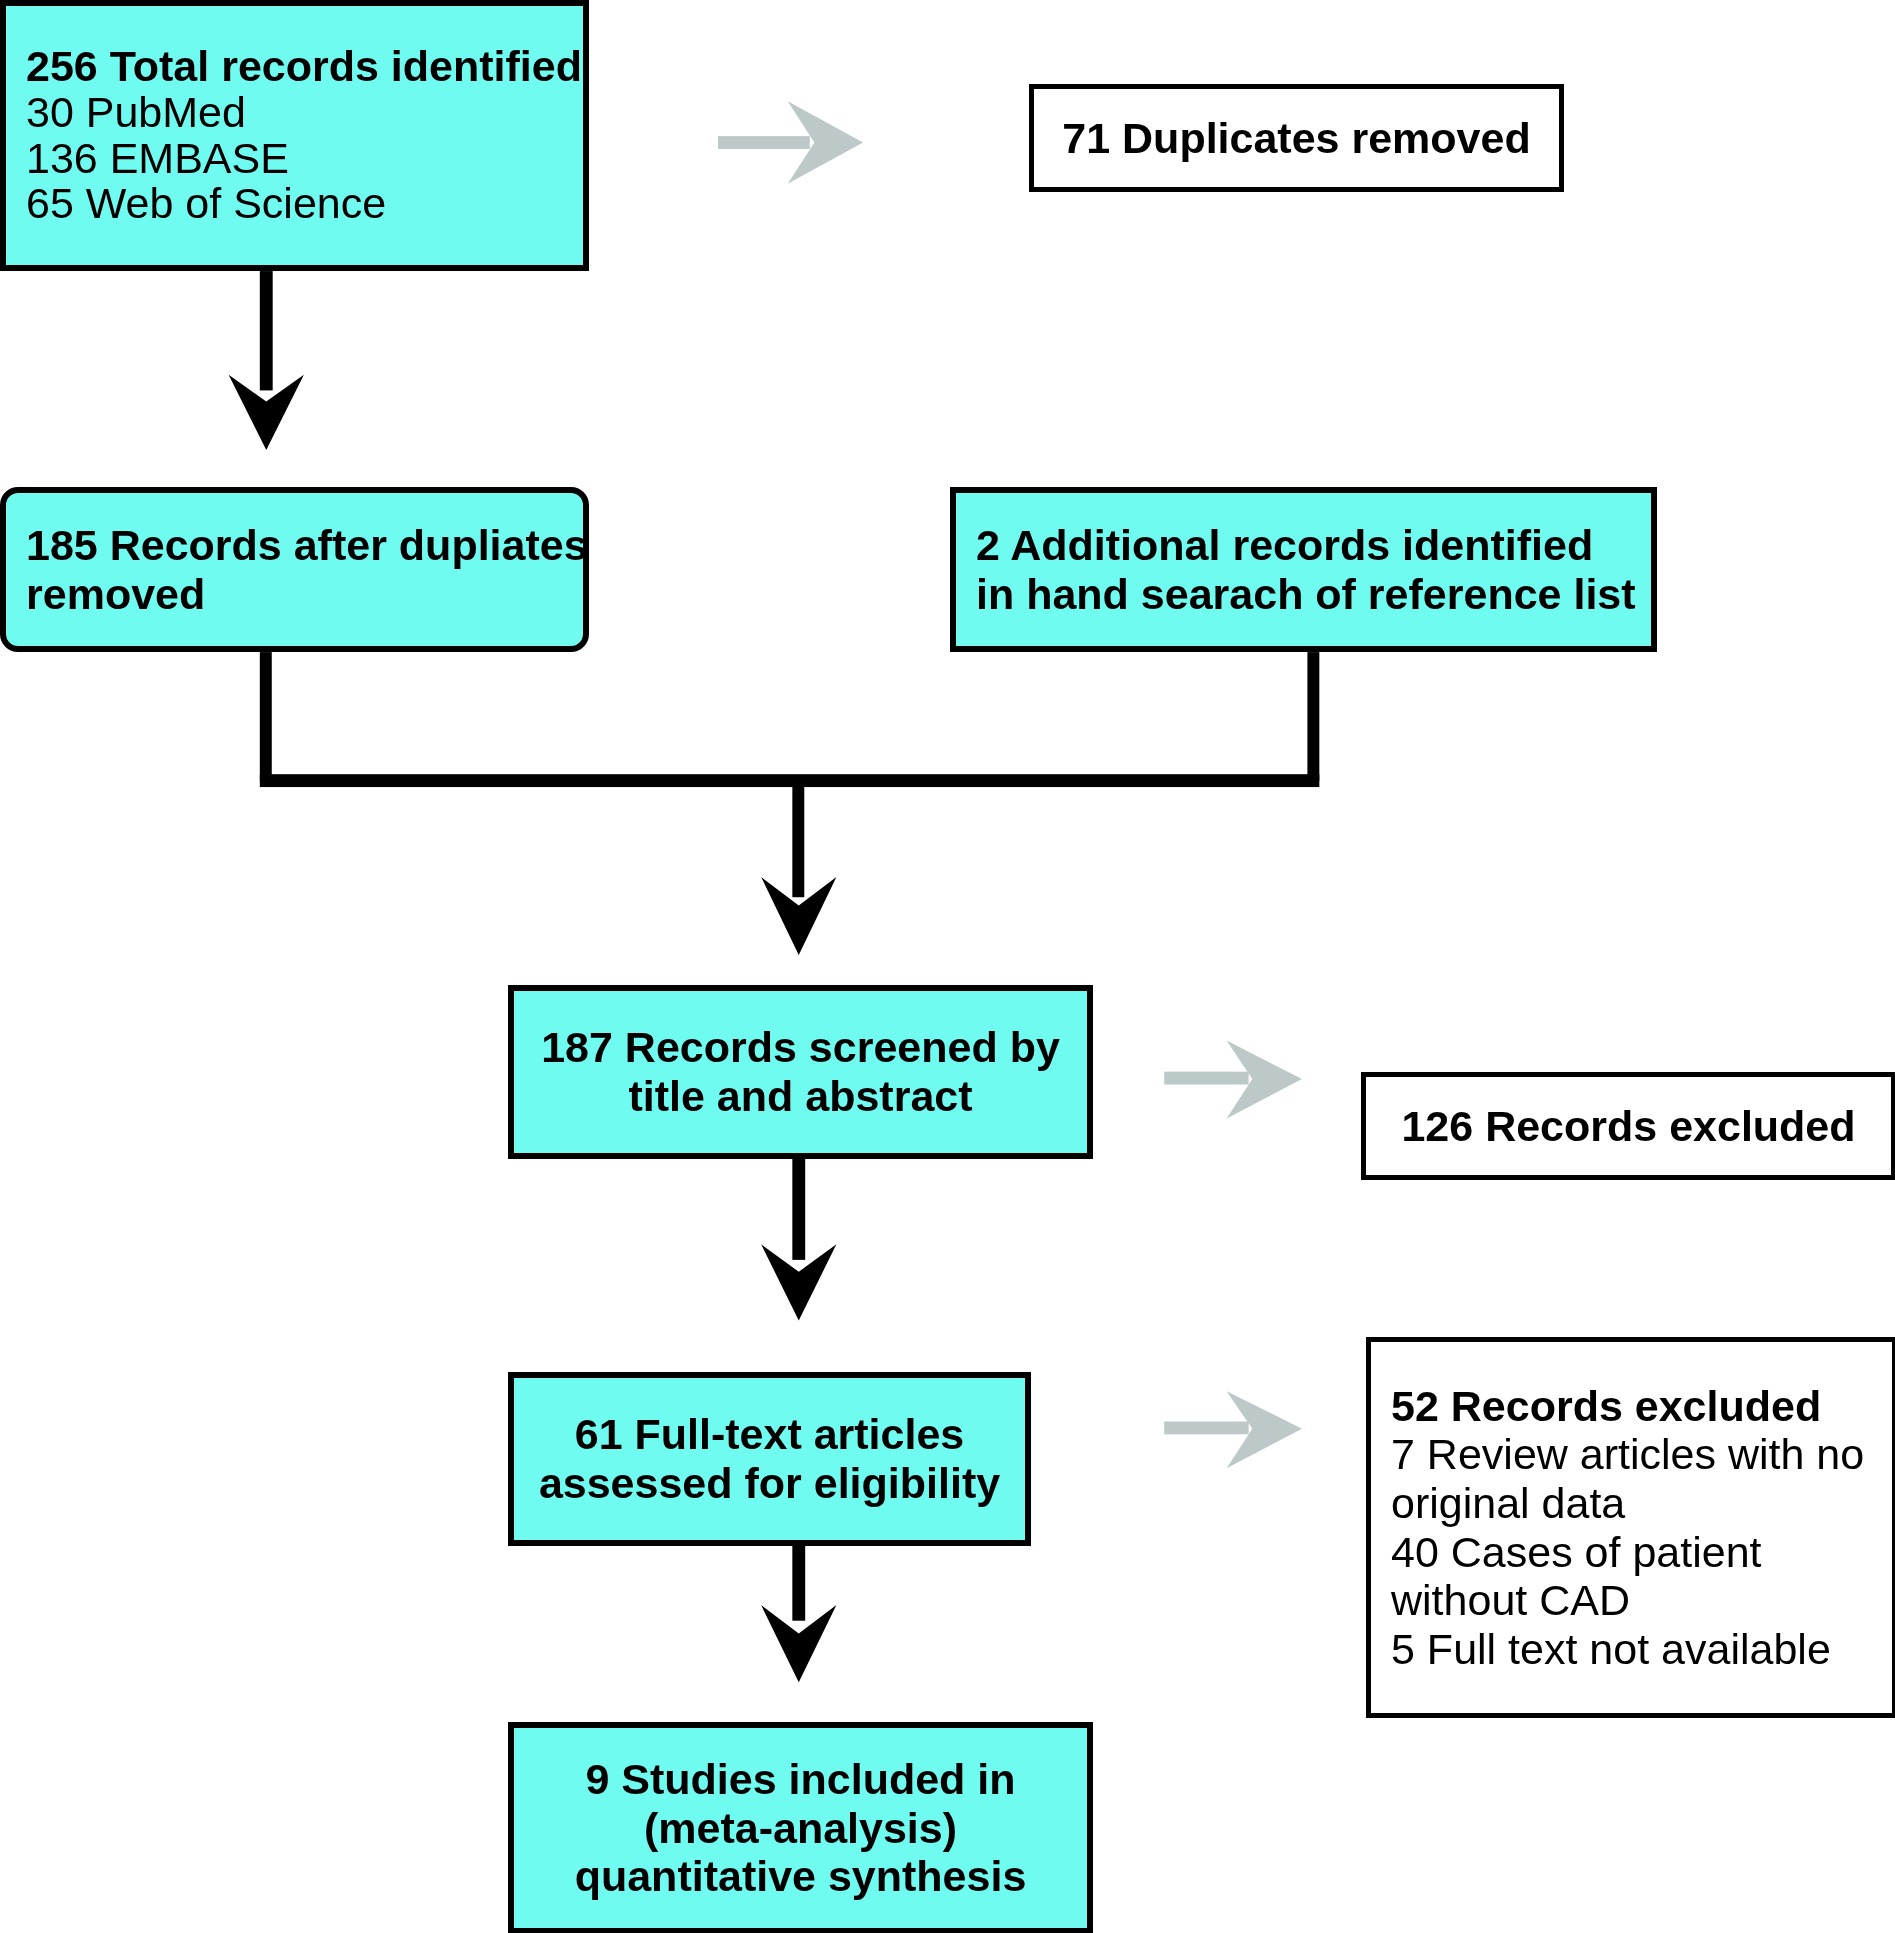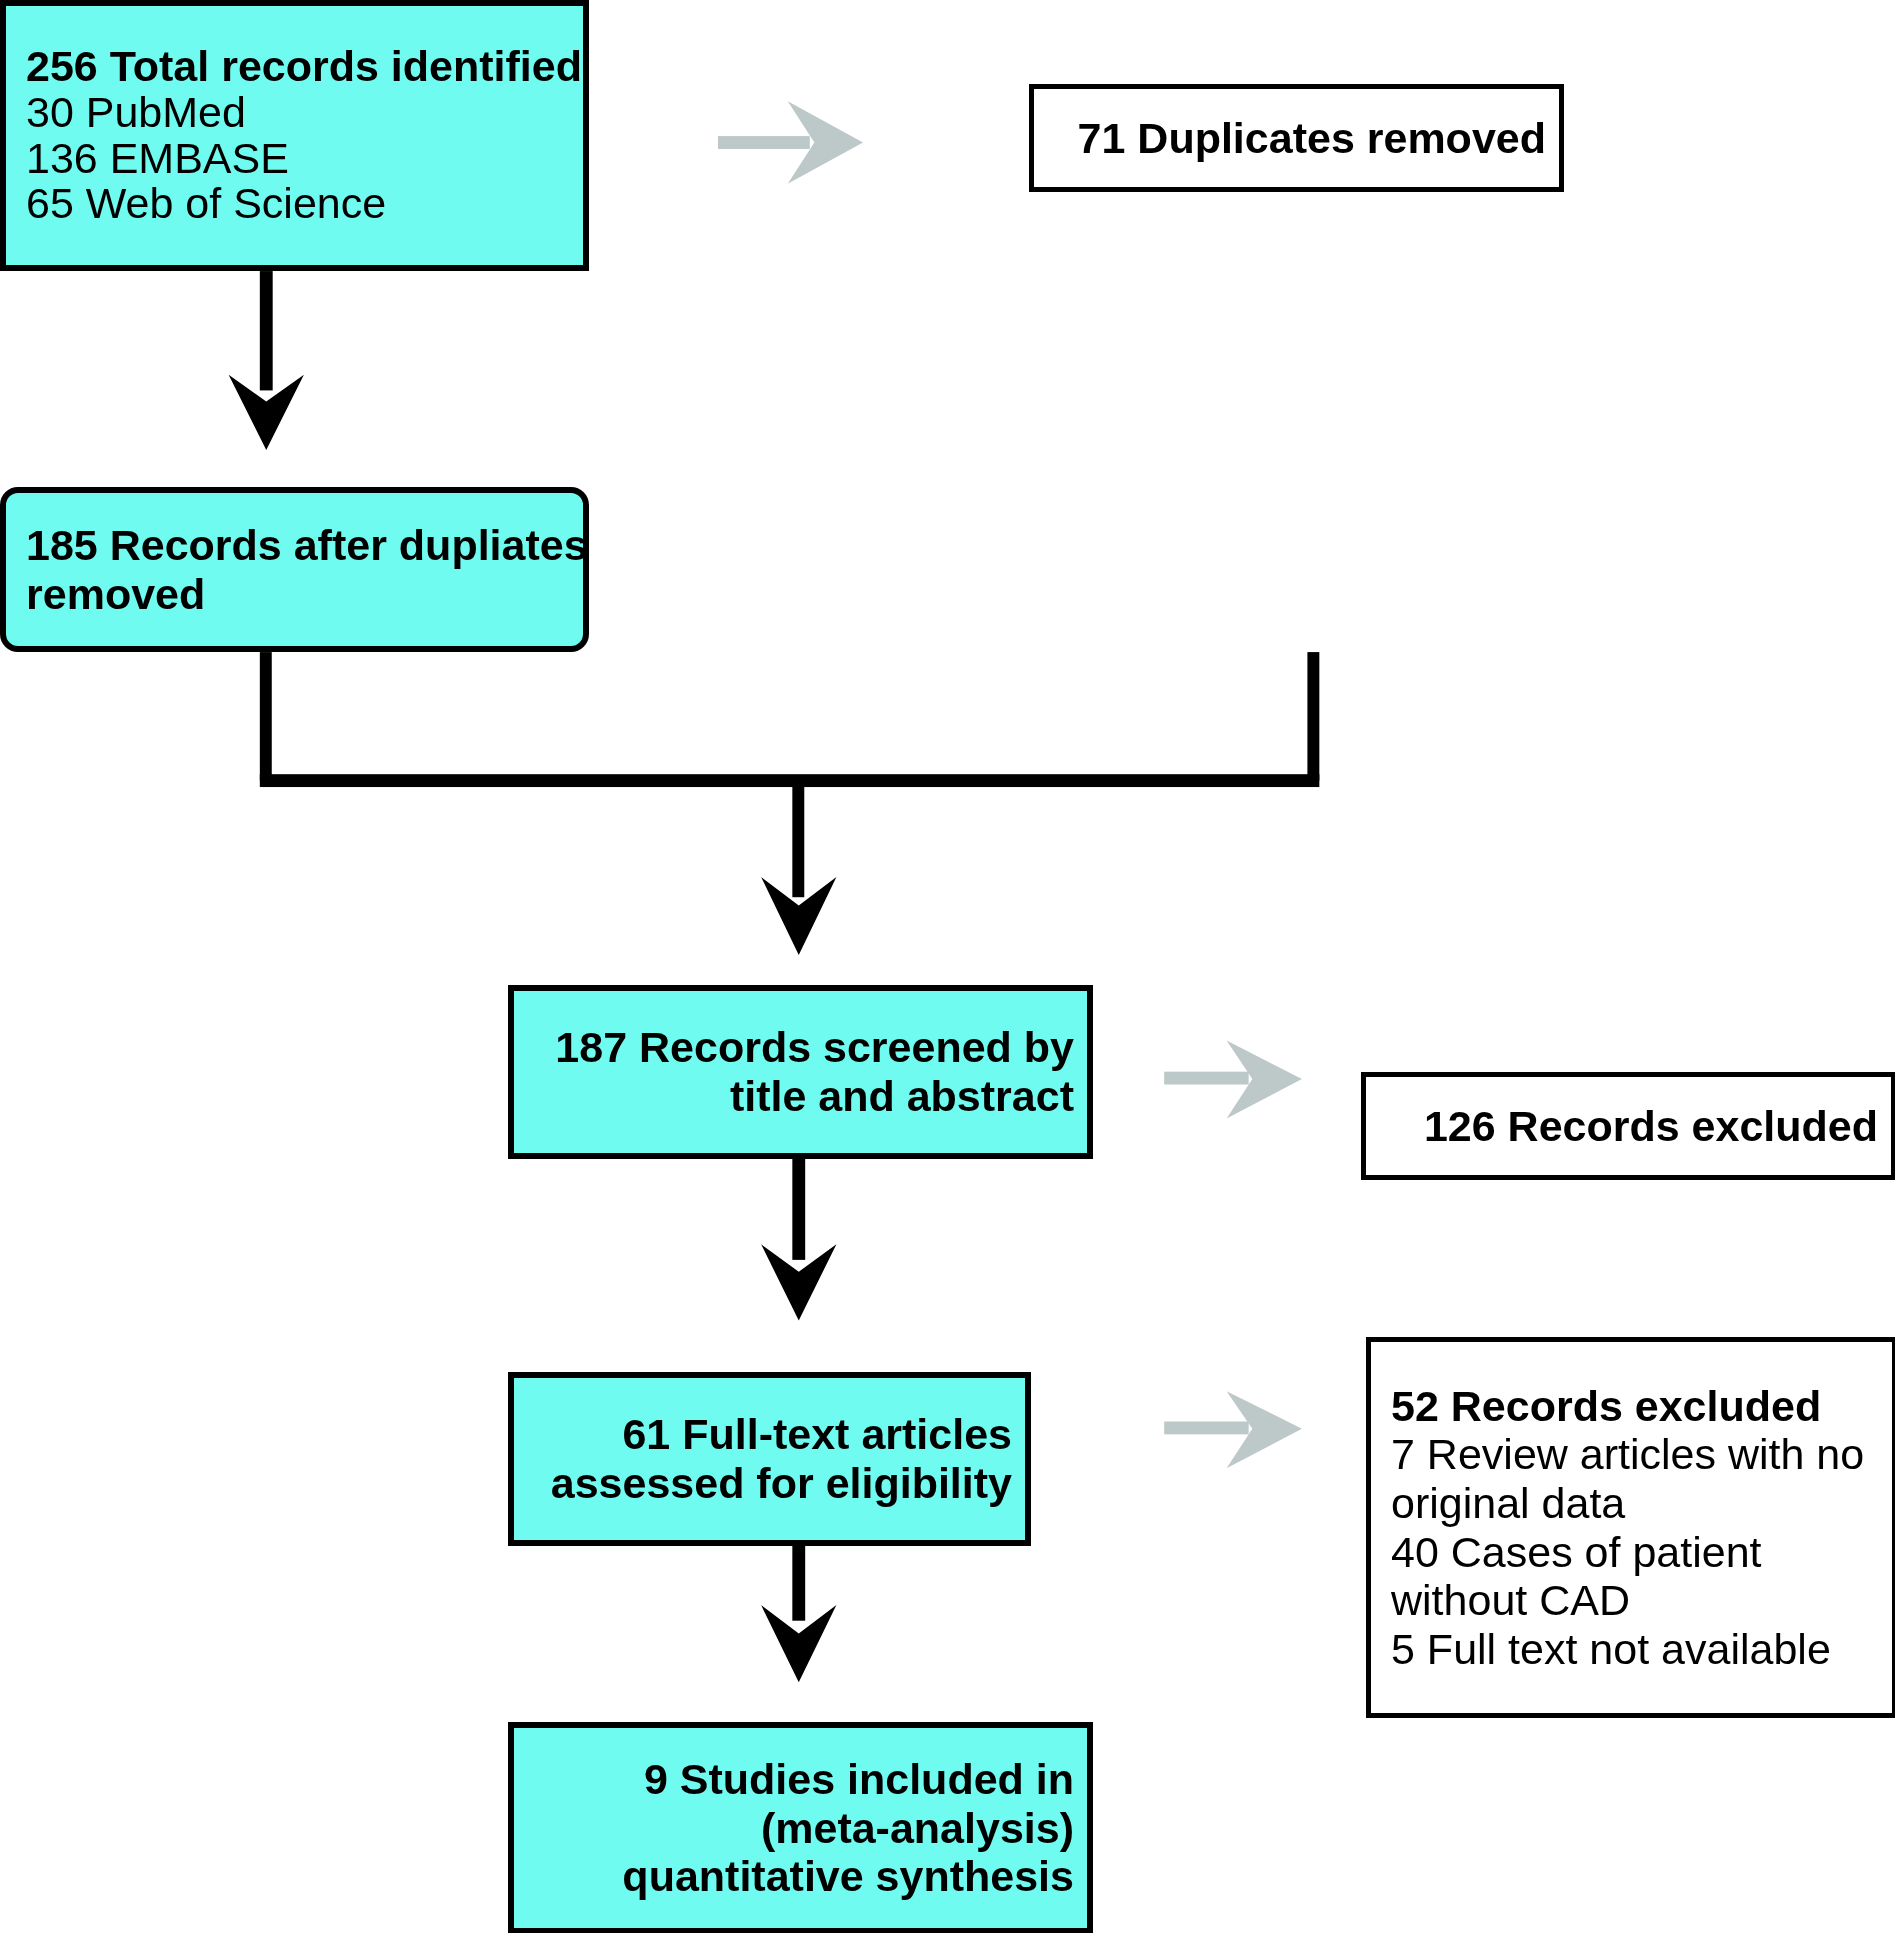--- a/index.html
+++ b/index.html
@@ -40,21 +40,21 @@
   .node.white { background: #ffffff; }
   .node .line {
     font-size: 43px;
     line-height: 1.13;
     color: #000000;
     white-space: nowrap;
   }
   .node .line.bold   { font-weight: bold; }
   .node .line.normal { font-weight: normal; }
   .align-left   { align-items: flex-start; padding-left: 20px; padding-right: 13px; }
-  .align-center { align-items: flex-end; text-align: center; padding-left: 13px; padding-right: 13px; }
+  .align-center { align-items: center; text-align: center; padding-left: 13px; padding-right: 13px; }
   .pad-tight .line { line-height: 1.06; }
 </style>
 </head>
 <body>
 
 <div id="diagram">
 
   <svg class="connectors" viewBox="0 0 2064 2106">
 
     <g>
@@ -105,20 +105,24 @@
 
   <div class="node white align-center" style="left:1029px; top:84px; width:535px; height:108px; border-width:5.5px;">
     <div class="line bold">71 Duplicates removed</div>
   </div>
 
   <div class="node cyan align-left" style="left:0px; top:487px; width:589px; height:165px;border-radius:18px;">
     <div class="line bold">185 Records after dupliates</div>
     <div class="line bold">removed</div>
   </div>
 
+  <div class="node cyan align-left" style="left:950px; top:487px; width:707px; height:165px;">
+    <div class="line bold">2 Additional records identified</div>
+    <div class="line bold">in hand searach of reference list</div>
+  </div>
 
   <div class="node cyan align-center" style="left:508px; top:985px; width:585px; height:174px;">
     <div class="line bold">187 Records screened by</div>
     <div class="line bold">title and abstract</div>
   </div>
 
   <div class="node white align-center" style="left:1361px; top:1024px; width:535px; height:108px; border-width:5.5px;margin-top:48px;">
     <div class="line bold">126 Records excluded</div>
   </div>
 

